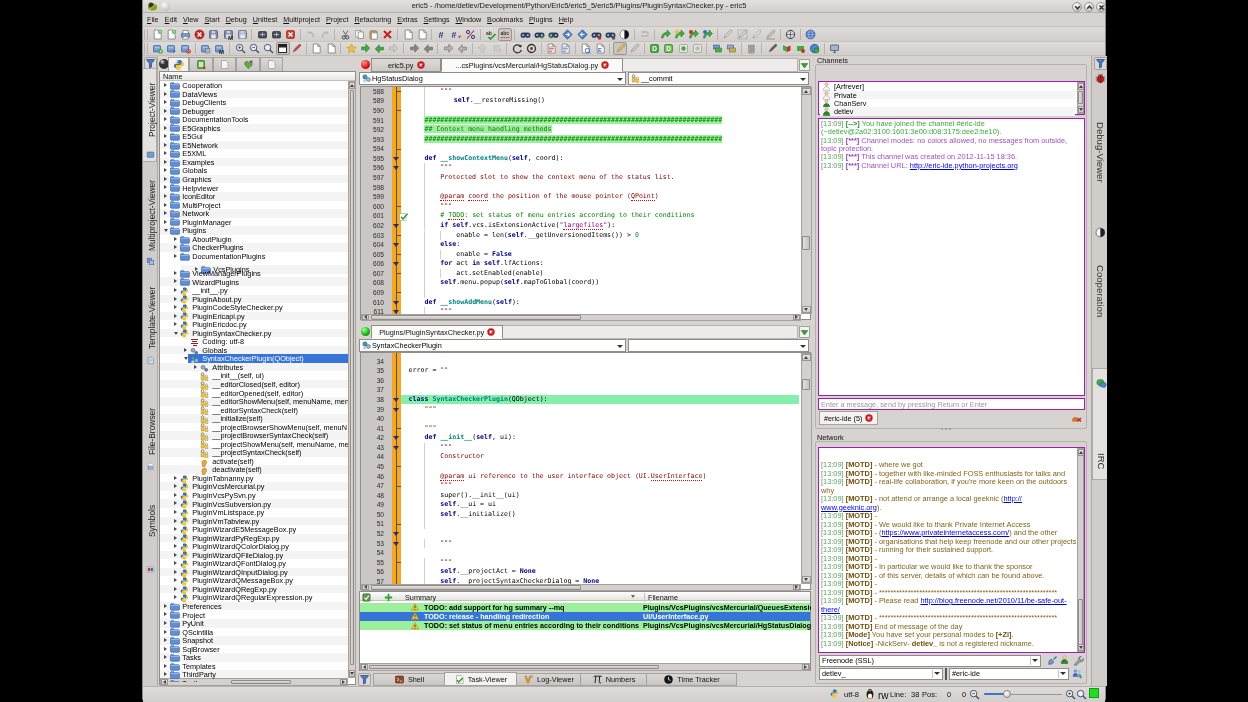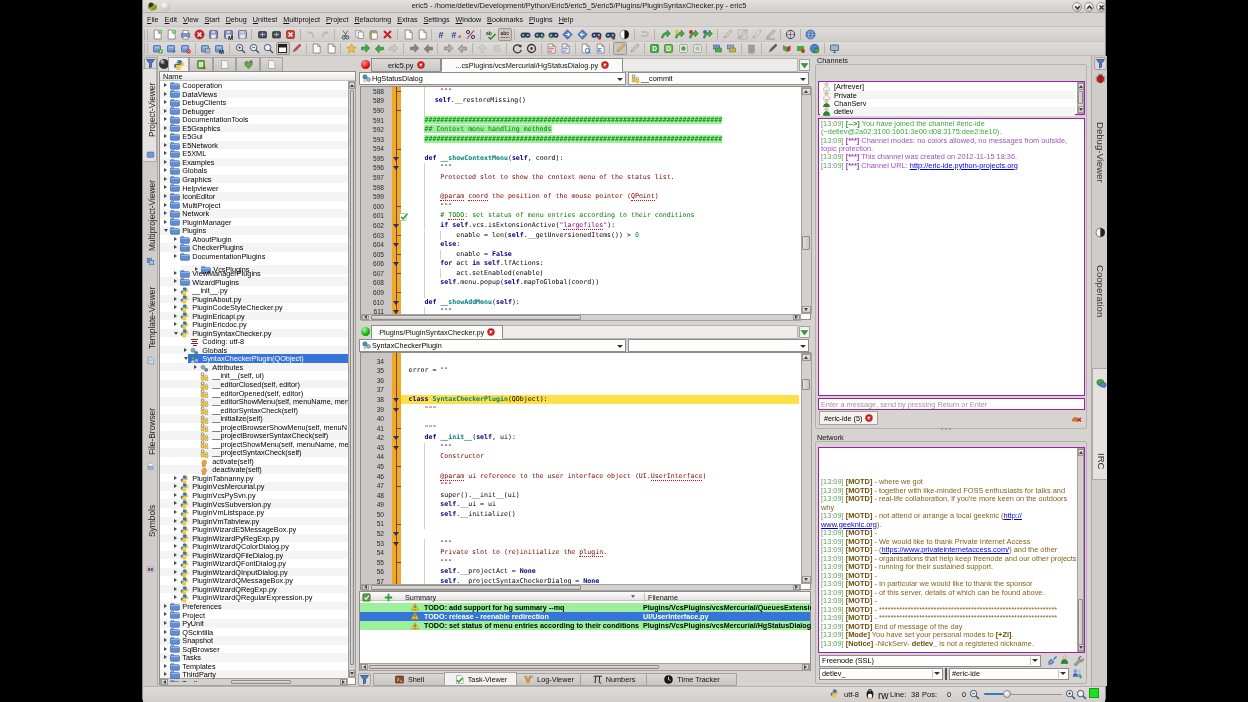--- a/index.html
+++ b/index.html
@@ -86,21 +86,21 @@
   .eddd{position:absolute;top:2px;width:11px;height:12px;background:#f4f2f0;border:1px solid #a5a19e;display:flex;align-items:center;justify-content:center;}
   .combo{position:absolute;height:12.5px;background:#fff;border:1px solid #8f8c89;font-size:7.3px;color:#000;display:flex;align-items:center;padding-left:2px;gap:2px;white-space:nowrap;overflow:hidden;}
   .combo .arrow{position:absolute;right:2px;top:4.5px;width:0;height:0;border-top:3.5px solid #333;border-left:3px solid transparent;border-right:3px solid transparent;}
   .combo .cicon{width:8px;height:8px;flex:none;}
   .edframe{position:absolute;left:3px;width:451px;background:#fff;border:1px solid #8f8c89;}
   .edmargin{position:absolute;left:0;top:0;width:31px;height:100%;background:#cac7c4;}
   .edfold{position:absolute;left:31px;top:0;width:9px;height:100%;background:#f5a623;}
   .edfold .vline{position:absolute;left:4px;top:0;width:1px;height:100%;background:#55514e;}
   .edlines{position:absolute;left:40px;top:0;right:11px;bottom:0;overflow:hidden;}
   .edline{position:absolute;left:0;width:100%;height:9.58px;white-space:pre;font-family:"DejaVu Sans Mono",monospace;font-size:6.6px;line-height:9.58px;color:#000;}
-  .edline.cur{background:#fde047;}
+  .edline.cur{background:#86efac;}
   .lnum{position:absolute;width:23px;text-align:right;font-family:"Liberation Sans","DejaVu Sans",sans-serif;font-size:6.6px;line-height:9.58px;color:#2b2b2b;}
   .fmark{position:absolute;left:0;width:9px;height:9.58px;}
   .fmark .tri{position:absolute;left:1px;top:3px;width:0;height:0;border-top:4px solid #2c2c66;border-left:3.2px solid transparent;border-right:3.2px solid transparent;}
   .fmark .tick{position:absolute;left:5px;top:4.5px;width:4px;height:1px;background:#55514e;}
   .tok-k{font-weight:bold;color:#00007f;}
   .tok-f{font-weight:bold;color:#007f7f;}
   .tok-d{color:#7f0000;}
   .tok-s{color:#7f007f;}
   .tok-c{color:#007f00;}
   .tok-n{color:#007f7f;}
@@ -1644,21 +1644,21 @@
               </div>
               <div class="fmark" style="top: 210.56px;">
                 <div class="tri"></div>
               </div>
               <div class="fmark" style="top: 220.14px;">
                 <div class="tri"></div>
               </div>
             </div>
             <div class="edlines" style="height: 226.5px;">
               <div class="edline" style="top: -0.2px;"><span style="padding-left:7.6px;display:inline-block;"><span class="tok-p">        </span><span class="tok-d">"""</span></span><div class="iguide" style="left: 23.475px;"></div></div>
-              <div class="edline" style="top: 9.38px;"><span style="padding-left:2px;display:inline-block;"><span class="tok-p">        </span><span class="tok-k">self</span><span class="tok-p">.__restoreMissing()</span></span><div class="iguide" style="left: 23.475px;"></div></div>
+              <div class="edline" style="top: 9.38px;"><span style="padding-left:21px;display:inline-block;"><span class="tok-p">        </span><span class="tok-k">self</span><span class="tok-p">.__restoreMissing()</span></span><div class="iguide" style="left: 23.475px;"></div></div>
               <div class="edline" style="top: 18.96px;"><span style="padding-left:7.6px;display:inline-block;"></span><div class="iguide" style="left: 23.475px;"></div></div>
               <div class="edline" style="top: 28.54px;"><span style="padding-left:7.6px;display:inline-block;"><span class="tok-p">    </span><span class="tok-cb">###########################################################################</span></span></div>
               <div class="edline" style="top: 38.12px;"><span style="padding-left:7.6px;display:inline-block;"><span class="tok-p">    </span><span class="tok-cb">## Context menu handling methods</span></span></div>
               <div class="edline" style="top: 47.7px;"><span style="padding-left:7.6px;display:inline-block;"><span class="tok-p">    </span><span class="tok-cb">###########################################################################</span></span></div>
               <div class="edline" style="top: 57.28px;"><span style="padding-left:7.6px;display:inline-block;"></span></div>
               <div class="edline" style="top: 66.86px;"><span style="padding-left:7.6px;display:inline-block;"><span class="tok-p">    </span><span class="tok-k">def</span><span class="tok-p"> </span><span class="tok-f">__showContextMenu</span><span class="tok-p">(</span><span class="tok-k">self</span><span class="tok-p">, coord):</span></span></div>
               <div class="edline" style="top: 76.44px;"><span style="padding-left:7.6px;display:inline-block;"><span class="tok-p">        </span><span class="tok-d">"""</span></span><div class="iguide" style="left: 23.475px;"></div></div>
               <div class="edline" style="top: 86.02px;"><span style="padding-left:7.6px;display:inline-block;"><span class="tok-p">        </span><span class="tok-d">Protected slot to show the context menu of the status list.</span></span><div class="iguide" style="left: 23.475px;"></div></div>
               <div class="edline" style="top: 95.6px;"><span style="padding-left:7.6px;display:inline-block;"></span><div class="iguide" style="left: 23.475px;"></div></div>
               <div class="edline" style="top: 105.18px;"><span style="padding-left:7.6px;display:inline-block;"><span class="tok-p">        </span><span class="tok-d sq">@param</span><span class="tok-d"> </span><span class="tok-d sq">coord</span><span class="tok-d"> the position of the mouse pointer (</span><span class="tok-d sq">QPoint</span><span class="tok-d">)</span></span><div class="iguide" style="left: 23.475px;"></div></div>
@@ -1807,21 +1807,20 @@
               <div class="edline" style="top: 89.82px;"><span style="padding-left:7.6px;display:inline-block;"><span class="tok-p">        </span><span class="tok-d">"""</span></span><div class="iguide" style="left: 23.475px;"></div></div>
               <div class="edline" style="top: 99.4px;"><span style="padding-left:7.6px;display:inline-block;"><span class="tok-p">        </span><span class="tok-d">Constructor</span></span><div class="iguide" style="left: 23.475px;"></div></div>
               <div class="edline" style="top: 108.98px;"><span style="padding-left:7.6px;display:inline-block;"></span><div class="iguide" style="left: 23.475px;"></div></div>
               <div class="edline" style="top: 118.56px;"><span style="padding-left:7.6px;display:inline-block;"><span class="tok-p">        </span><span class="tok-d sq">@param</span><span class="tok-d"> ui reference to the user interface object (UI.</span><span class="tok-d sq">UserInterface</span><span class="tok-d">)</span></span><div class="iguide" style="left: 23.475px;"></div></div>
               <div class="edline" style="top: 128.14px;"><span style="padding-left:7.6px;display:inline-block;"><span class="tok-p">        </span><span class="tok-d">"""</span></span><div class="iguide" style="left: 23.475px;"></div></div>
               <div class="edline" style="top: 137.72px;"><span style="padding-left:7.6px;display:inline-block;"><span class="tok-p">        super().__init__(ui)</span></span><div class="iguide" style="left: 23.475px;"></div></div>
               <div class="edline" style="top: 147.3px;"><span style="padding-left:7.6px;display:inline-block;"><span class="tok-p">        </span><span class="tok-k">self</span><span class="tok-p">.__ui = ui</span></span><div class="iguide" style="left: 23.475px;"></div></div>
               <div class="edline" style="top: 156.88px;"><span style="padding-left:7.6px;display:inline-block;"><span class="tok-p">        </span><span class="tok-k">self</span><span class="tok-p">.__initialize()</span></span><div class="iguide" style="left: 23.475px;"></div></div>
               <div class="edline" style="top: 166.46px;"><span style="padding-left:7.6px;display:inline-block;"></span><div class="iguide" style="left: 23.475px;"></div></div>
               <div class="edline" style="top: 185.62px;"><span style="padding-left:7.6px;display:inline-block;"><span class="tok-p">        </span><span class="tok-d">"""</span></span><div class="iguide" style="left: 23.475px;"></div></div>
-              <div class="edline" style="top: 195.2px;"><span style="padding-left:7.6px;display:inline-block;"><span class="tok-p">        </span><span class="tok-d">Private slot to (re)initialize the </span><span class="tok-d sq">plugin</span><span class="tok-d">.</span></span><div class="iguide" style="left: 23.475px;"></div></div>
               <div class="edline" style="top: 204.78px;"><span style="padding-left:7.6px;display:inline-block;"><span class="tok-p">        </span><span class="tok-d">"""</span></span><div class="iguide" style="left: 23.475px;"></div></div>
               <div class="edline" style="top: 214.36px;"><span style="padding-left:7.6px;display:inline-block;"><span class="tok-p">        </span><span class="tok-k">self</span><span class="tok-p">.__projectAct = </span><span class="tok-k">None</span></span><div class="iguide" style="left: 23.475px;"></div></div>
               <div class="edline" style="top: 223.94px;"><span style="padding-left:7.6px;display:inline-block;"><span class="tok-p">        </span><span class="tok-k">self</span><span class="tok-p">.__projectSyntaxCheckerDialog = </span><span class="tok-k">None</span></span><div class="iguide" style="left: 23.475px;"></div></div>
             </div>
             <div class="lnum" style="top: 3.6px;">34</div>
             <div class="lnum" style="top: 13.18px;">35</div>
             <div class="lnum" style="top: 22.76px;">36</div>
             <div class="lnum" style="top: 32.34px;">37</div>
             <div class="lnum" style="top: 41.92px;">38</div>
             <div class="lnum" style="top: 51.5px;">39</div>
@@ -1891,21 +1890,21 @@
               <div class="tr-file">Plugins/VcsPlugins/vcsMercurial/QueuesExtension.py</div>
             </div>
             <div class="taskrow sel" style="top: 19.7px;">
               <div class="warnico">
                 <svg width="8" height="8" viewBox="0 0 8 8">
                   <path d="M4 0.5 L7.7 7.2 H0.3z" fill="#f2c438" stroke="#a8861a" stroke-width="0.5"></path>
                   <path d="M4 2.6v2.4" stroke="#333" stroke-width="0.9"></path>
                   <circle cx="4" cy="6.2" r="0.5" fill="#333"></circle>
                 </svg>
               </div>
-              <div class="tr-sum">TODO: release - reenable redirection</div>
+              <div class="tr-sum">TODO: release - handling redirection</div>
               <div class="tr-file">UI/UserInterface.py</div>
             </div>
             <div class="taskrow green" style="top: 28.9px;">
               <div class="warnico">
                 <svg width="8" height="8" viewBox="0 0 8 8">
                   <path d="M4 0.5 L7.7 7.2 H0.3z" fill="#f2c438" stroke="#a8861a" stroke-width="0.5"></path>
                   <path d="M4 2.6v2.4" stroke="#333" stroke-width="0.9"></path>
                   <circle cx="4" cy="6.2" r="0.5" fill="#333"></circle>
                 </svg>
               </div>
@@ -2063,20 +2062,21 @@
               <p class="m-motd"><span class="ts">[13:09]</span> <b>[MOTD]</b> -</p>
               <p class="m-motd"><span class="ts">[13:09]</span> <b>[MOTD]</b> - We would like to thank Private Internet Access</p>
               <p class="m-motd"><span class="ts">[13:09]</span> <b>[MOTD]</b> - (<span class="link">https://<wbr>www.privateinternetaccess.com/</span>) and the other</p>
               <p class="m-motd"><span class="ts">[13:09]</span> <b>[MOTD]</b> - organisations that help keep freenode and our other projects</p>
               <p class="m-motd"><span class="ts">[13:09]</span> <b>[MOTD]</b> - running for their sustained support.</p>
               <p class="m-motd"><span class="ts">[13:09]</span> <b>[MOTD]</b> -</p>
               <p class="m-motd"><span class="ts">[13:09]</span> <b>[MOTD]</b> - In particular we would like to thank the sponsor</p>
               <p class="m-motd"><span class="ts">[13:09]</span> <b>[MOTD]</b> - of this server, details of which can be found above.</p>
               <p class="m-motd"><span class="ts">[13:09]</span> <b>[MOTD]</b> -</p>
               <p class="m-motd"><span class="ts">[13:09]</span> <b>[MOTD]</b> - **************************************************************</p>
+              <p class="m-motd"><span class="ts">[13:09]</span> <b>[MOTD]</b> - Please read <span class="link">http://<wbr>blog.freenode.net/2010/11/be-safe-out-there/</span></p>
               <p class="m-motd"><span class="ts">[13:09]</span> <b>[MOTD]</b> - **************************************************************</p>
               <p class="m-motd"><span class="ts">[13:09]</span> <b>[MOTD]</b> End of message of the day</p>
               <p class="m-motd"><span class="ts">[13:09]</span> <b>[Mode]</b> You have set your personal modes to <b>[+Zi]</b>.</p>
               <p class="m-motd"><span class="ts">[13:09]</span> <b>[Notice]</b> -NickServ- <b>detlev_</b> is not a registered nickname.</p>
             </div>
             <div class="sb v" style="right: 0px; top: 0px; width: 7.5px; height: 204px;">
               <div class="btn" style="left: 0px; top: 0px; width: 6px; height: 7px;">
                 <div class="sbtri" style="border-left:2.5px solid transparent;border-right:2.5px solid transparent;border-bottom:3.5px solid #444"></div>
               </div>
               <div class="btn" style="left: 0px; bottom: 0px; width: 6px; height: 7px;">

